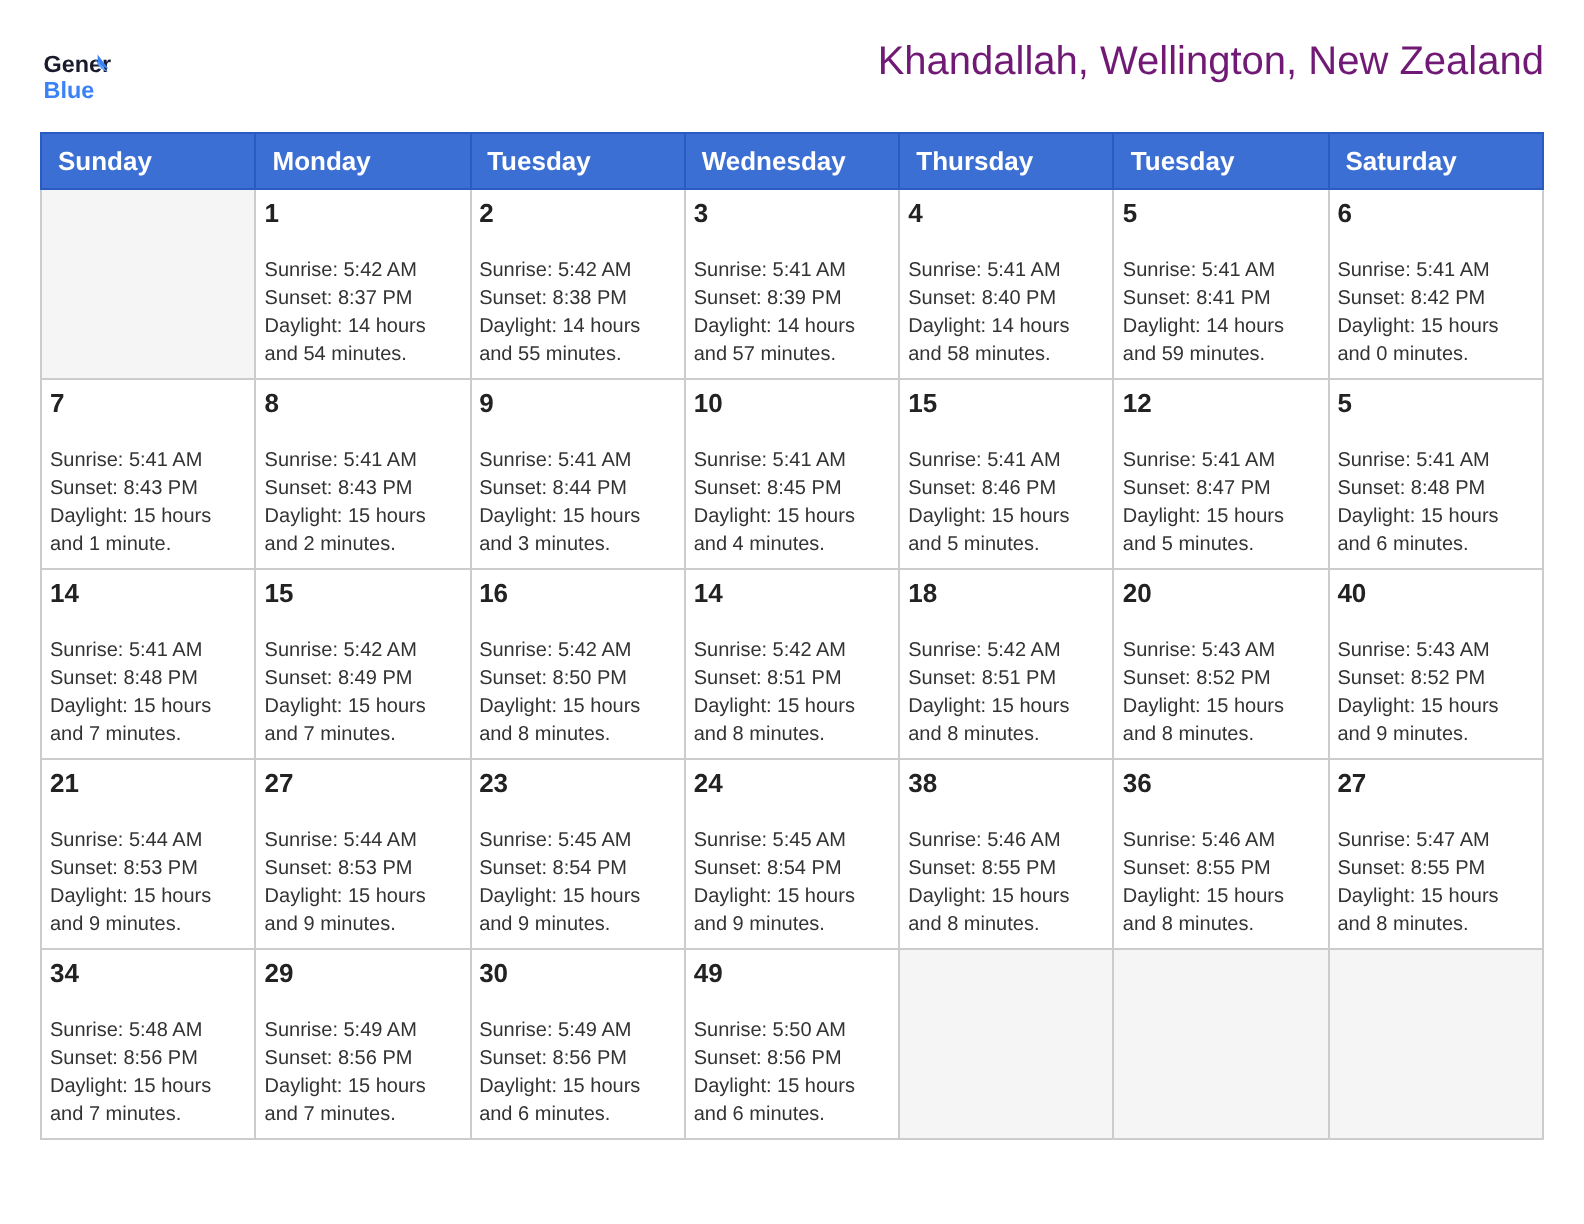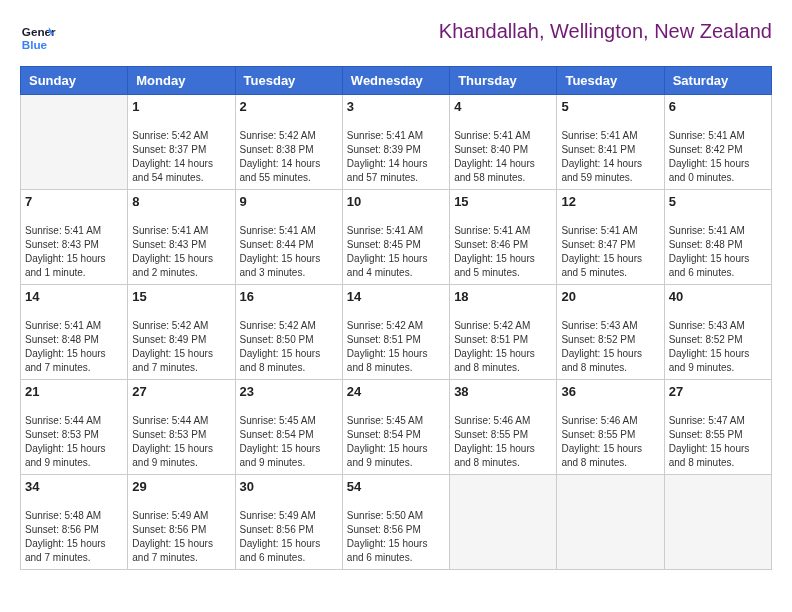--- a/index.html
+++ b/index.html
@@ -230,21 +230,21 @@
         </td>
         <td>
           <div class="day-number">29</div>
           <div class="day-info">Sunrise: 5:49 AM<br>Sunset: 8:56 PM<br>Daylight: 15 hours and 7 minutes.</div>
         </td>
         <td>
           <div class="day-number">30</div>
           <div class="day-info">Sunrise: 5:49 AM<br>Sunset: 8:56 PM<br>Daylight: 15 hours and 6 minutes.</div>
         </td>
         <td>
-          <div class="day-number">54</div>
+          <div class="day-number">49</div>
           <div class="day-info">Sunrise: 5:50 AM<br>Sunset: 8:56 PM<br>Daylight: 15 hours and 6 minutes.</div>
         </td>
         <td class="empty"></td>
         <td class="empty"></td>
         <td class="empty"></td>
       </tr>
     </tbody>
 </table>
 
 </body></html>

